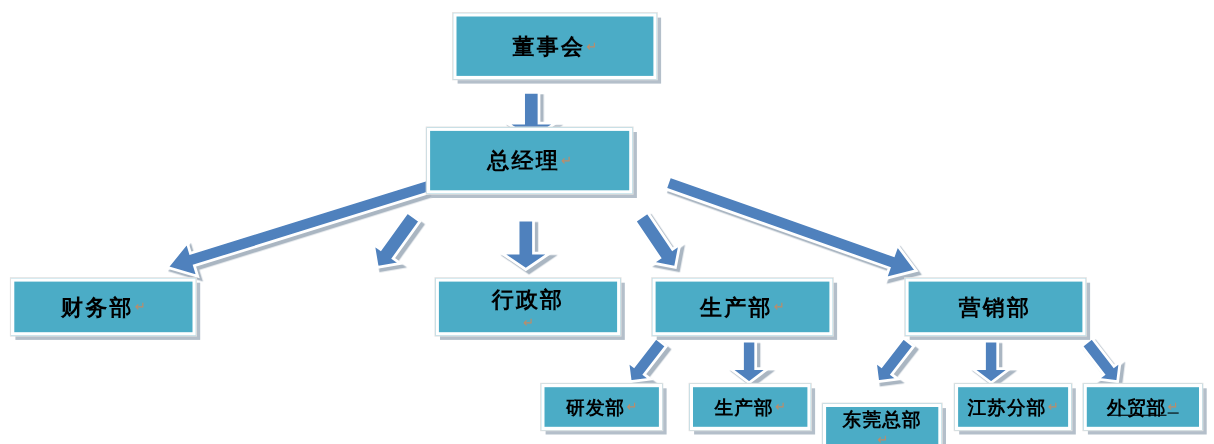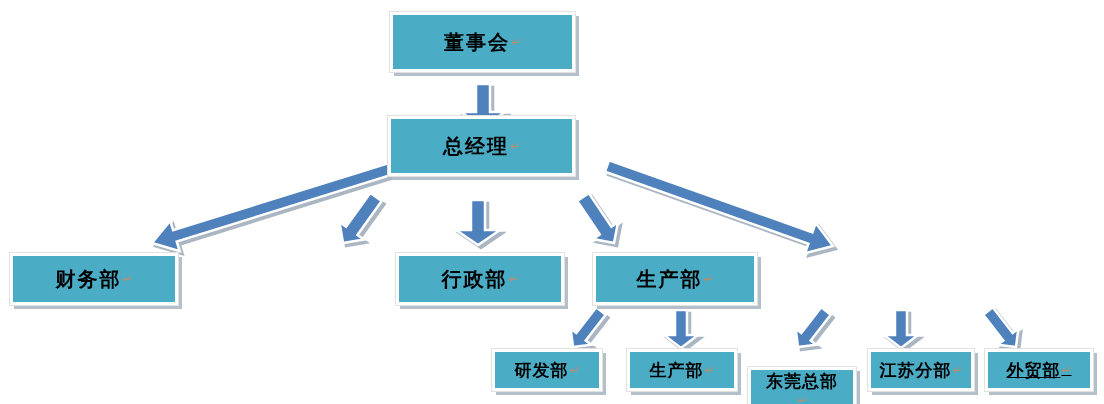--- a/index.html
+++ b/index.html
@@ -63,41 +63,45 @@
     <polygon class="arrow" points="485,200 485,230 500,230 478,245 456,230 471,230 471,200"></polygon>
     <polygon class="arrow" points="577.2,200.9 599.8,234.5 593.2,239 614,243 618,222.2 611.4,226.7 588.8,193.1"></polygon>
     <polygon class="arrow" points="605,171.7 808.4,243.7 805.1,253.1 833,246 815.7,222.9 812.4,232.3 609,160.3"></polygon>
     <polygon class="arrow" points="596.3,307.3 576.3,333.1 570.7,328.8 573,347 591.3,344.7 585.7,340.4 605.7,314.7"></polygon>
     <polygon class="arrow" points="687,310 687,335 698,335 681,348 664,335 675,335 675,310"></polygon>
     <polygon class="arrow" points="821.3,307.3 801.3,333.1 795.7,328.8 798,347 816.3,344.7 810.7,340.4 830.7,314.7"></polygon>
     <polygon class="arrow" points="907,310 907,335 918,335 901,348 884,335 895,335 895,310"></polygon>
     <polygon class="arrow" points="983.3,314.7 1003.3,340.4 997.7,344.7 1016,347 1018.3,328.8 1012.7,333.1 992.7,307.3"></polygon>
   </svg>
 
-  <div class="node" style="left:390px; top:12px; width:185px; height:60px;">
+  <div class="node" style="left:412px; top:12px; width:185px; height:60px;">
     <span class="label">董事会</span>
       <span class="mark">↵</span>
   </div>
 
   <div class="node" style="left:388px; top:116px; width:187px; height:60px;">
     <span class="label">总经理</span>
       <span class="mark">↵</span>
   </div>
 
   <div class="node" style="left:10px; top:253px; width:168px; height:52px;">
     <span class="label">财务部</span>
       <span class="mark">↵</span>
   </div>
-  <div class="node" style="left:396px; top:253px; width:168px; height:52px;">
+  <div class="node" style="left:396px; top:253px; width:168px; height:52px;flex-direction:column;">
     <span class="label">行政部</span>
       <span class="mark">↵</span>
   </div>
   <div class="node" style="left:593px; top:253px; width:164px; height:52px;">
     <span class="label">生产部</span>
       <span class="mark">↵</span>
+  </div>
+  <div class="node" style="left:823px; top:253px; width:164px; height:52px;">
+    <span class="label">营销部</span>
+      <span class="mark"></span>
   </div>
 
   <div class="node small" style="left:492px; top:349px; width:110px; height:42px;">
     <span class="label">研发部</span>
       <span class="mark">↵</span>
   </div>
   <div class="node small" style="left:627px; top:349px; width:110px; height:42px;">
     <span class="label">生产部</span>
       <span class="mark">↵</span>
   </div>

